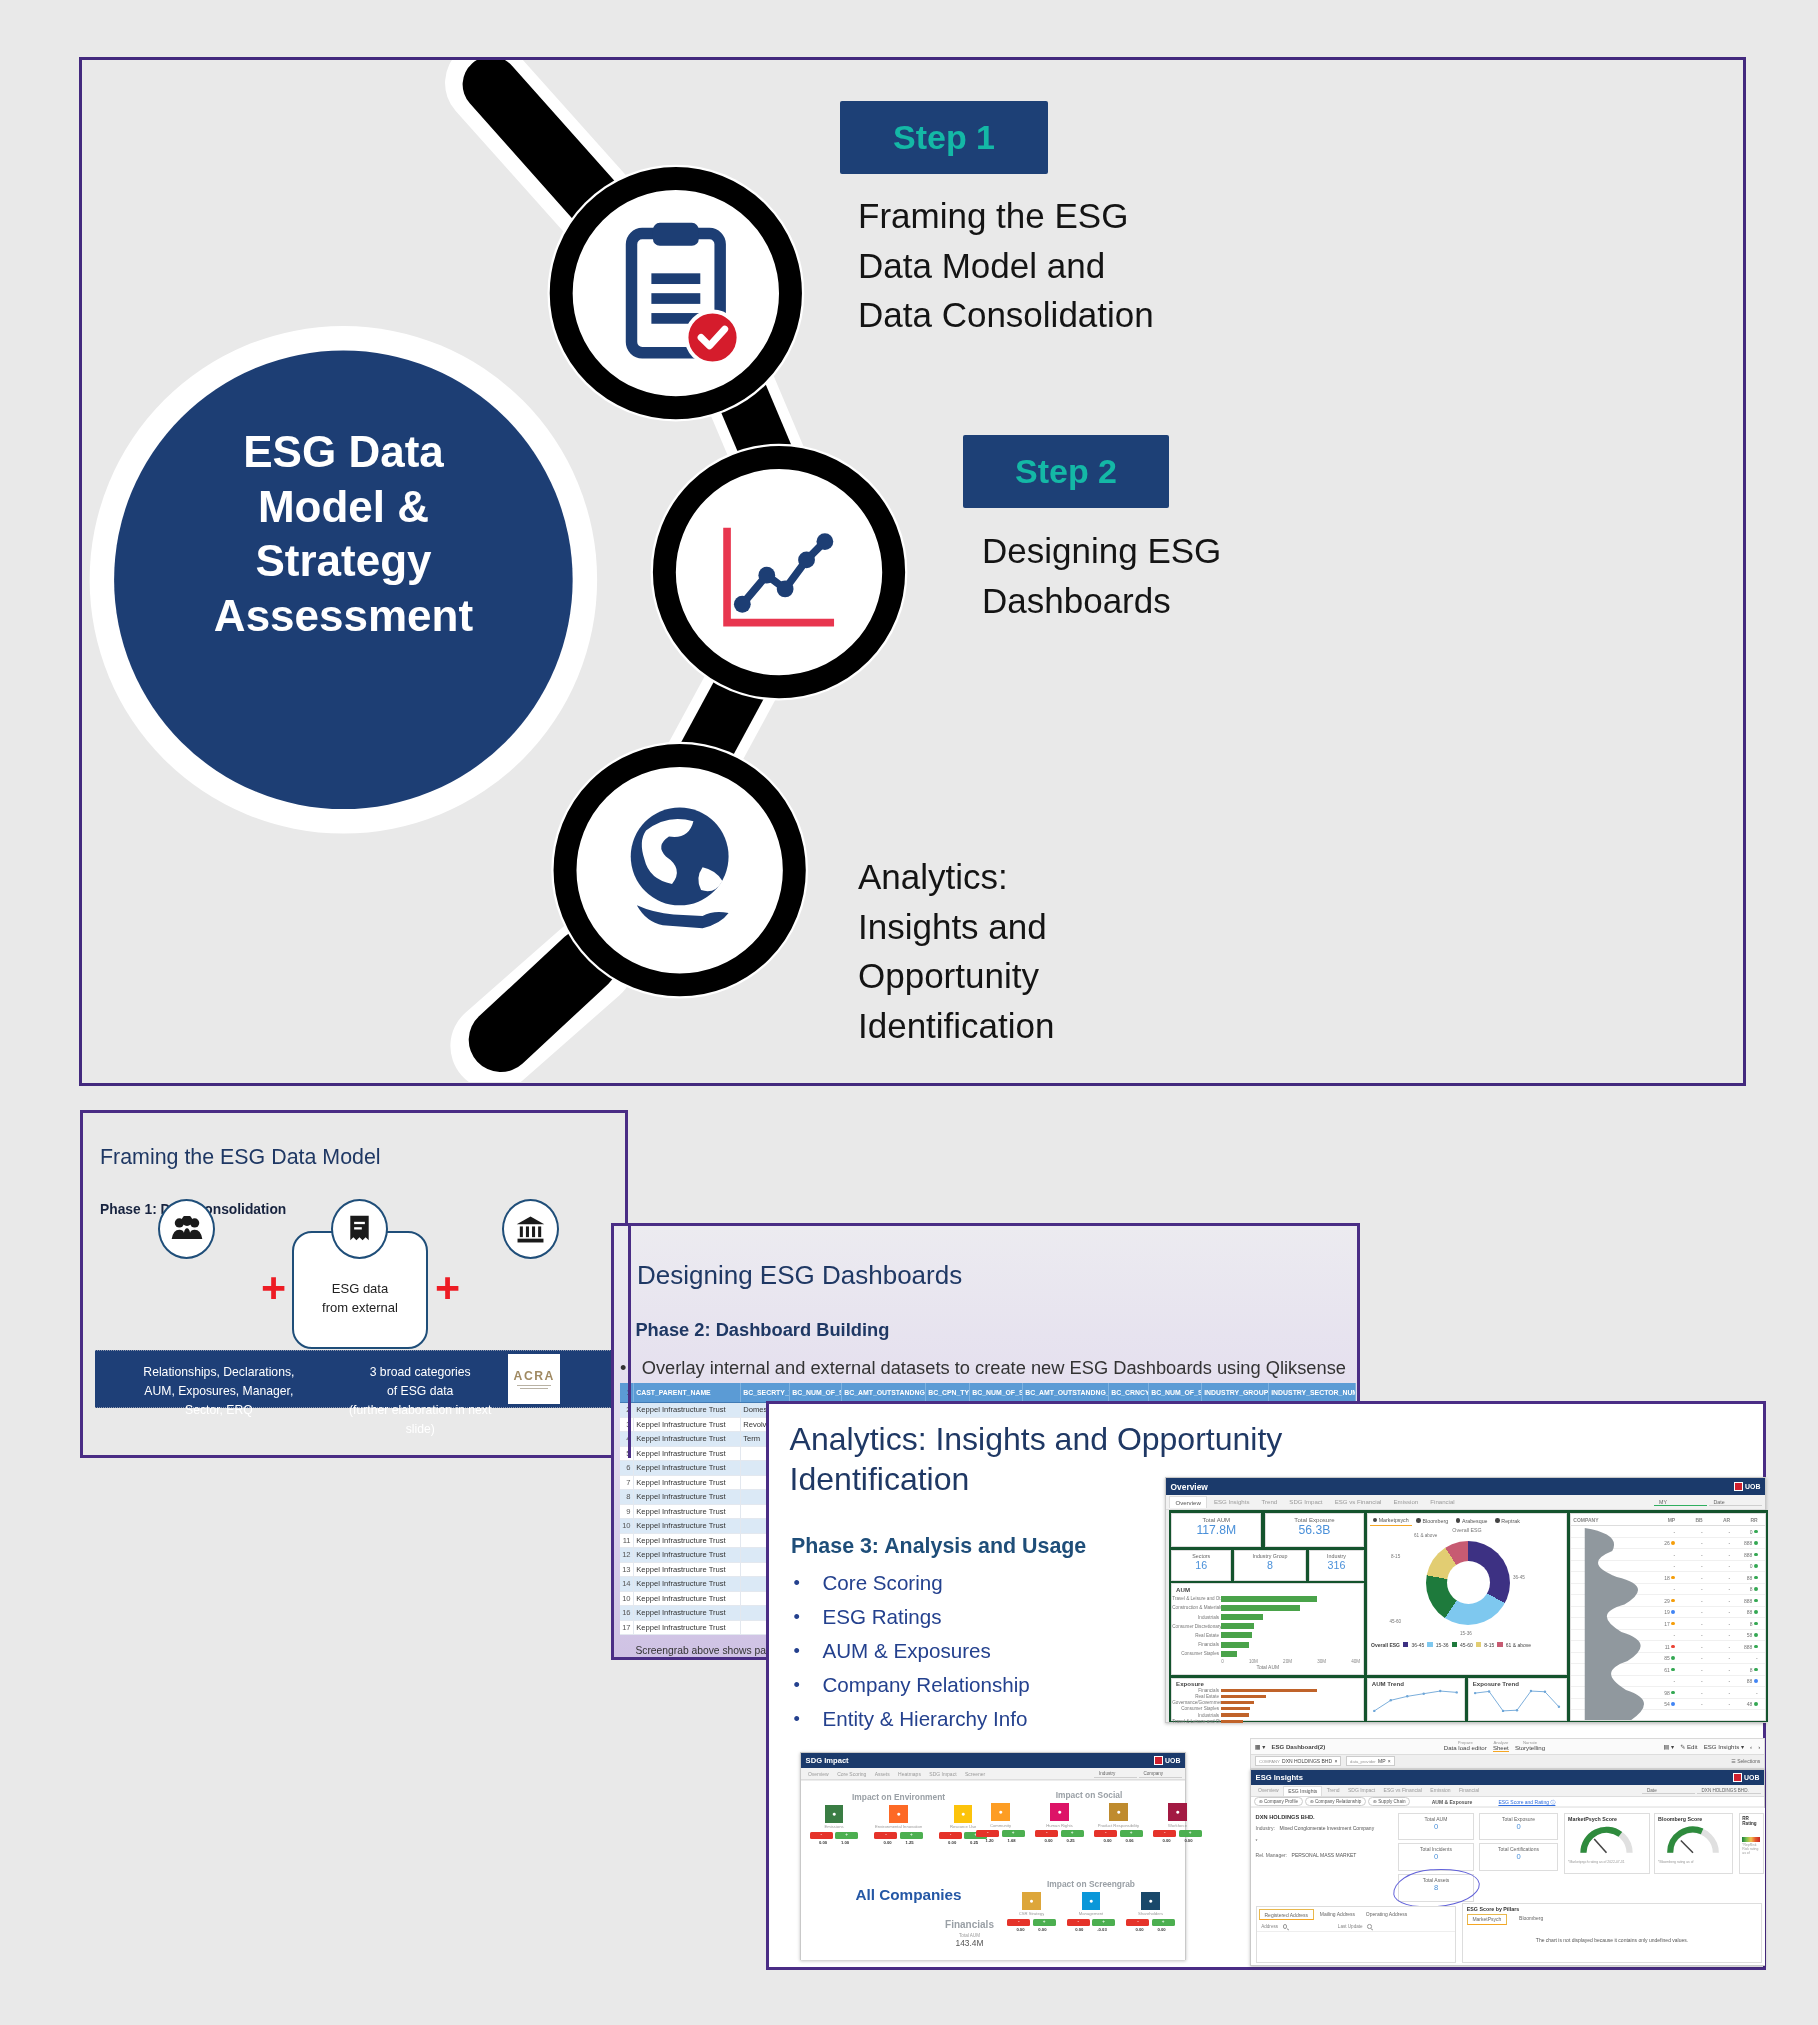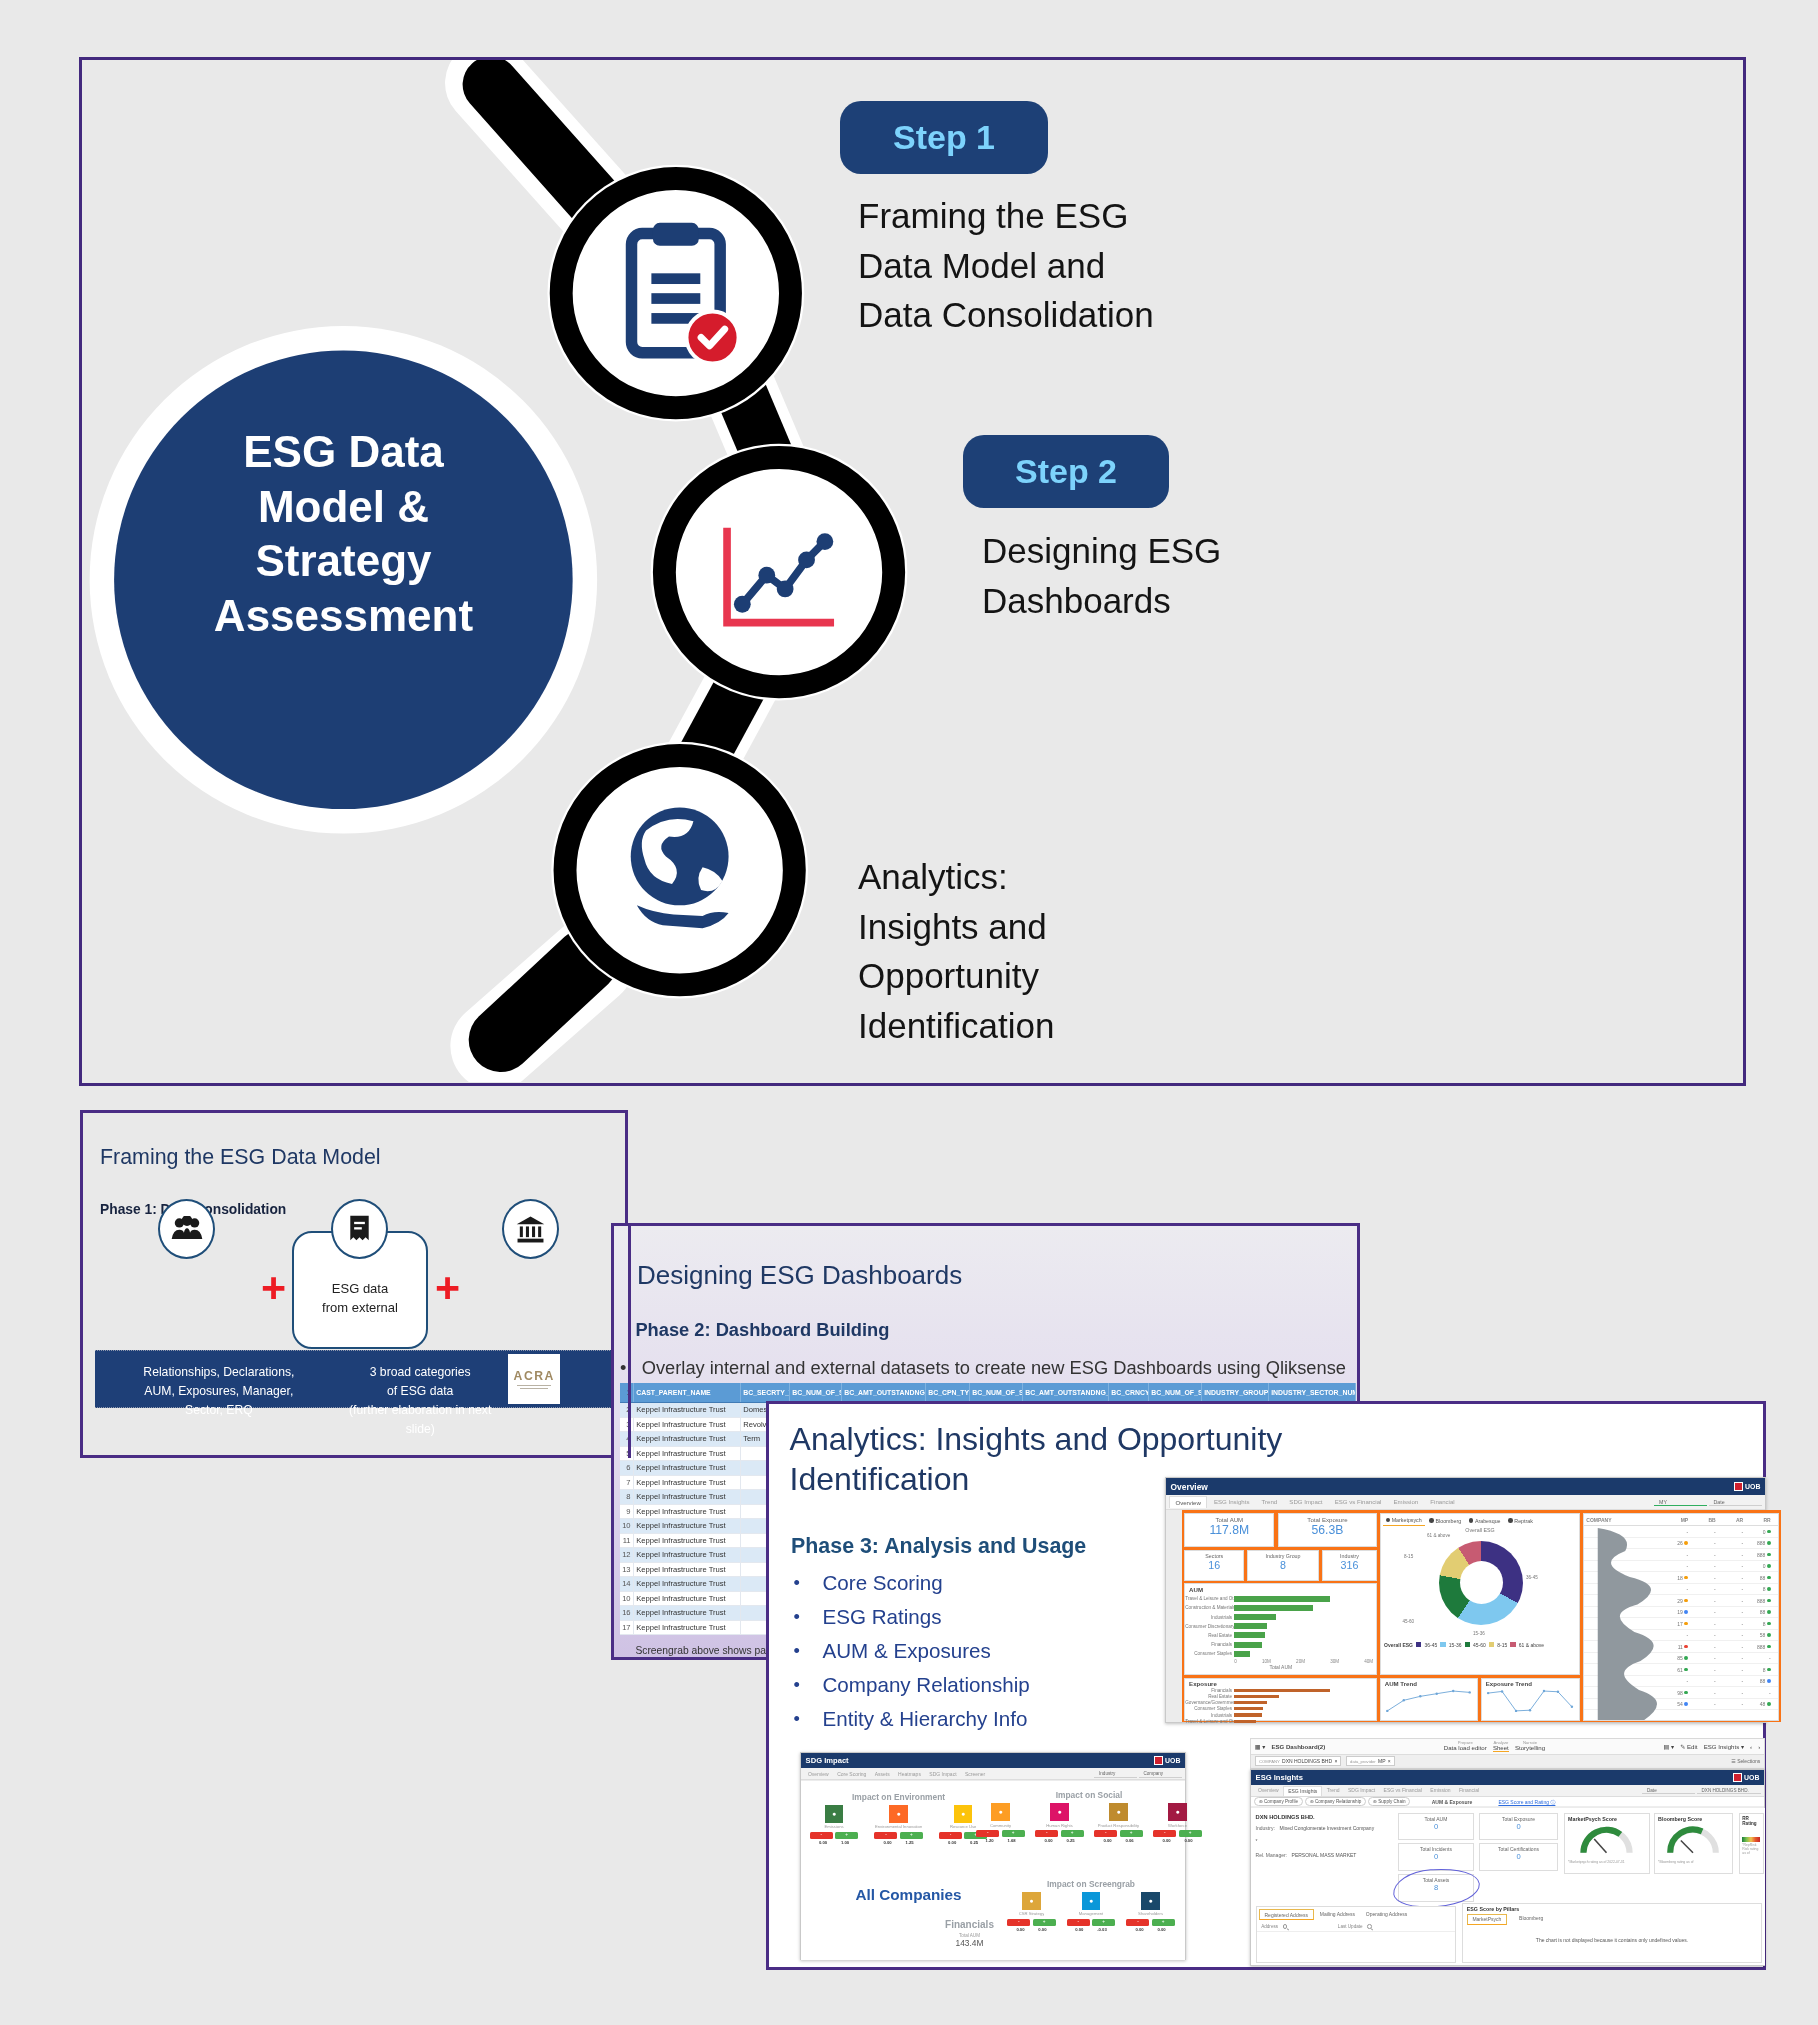--- a/index.html
+++ b/index.html
@@ -3,21 +3,21 @@
 <meta charset="utf-8">
 <style>
   html,body{margin:0;padding:0;background:#e9e9e9;}
   *{box-sizing:border-box;}
   .canvas{position:relative;width:1819px;height:2025px;background:#e9e9e9;font-family:"Liberation Sans",sans-serif;overflow:hidden;}
   .abs{position:absolute;}
 
   
   #top-slide{left:79px;top:57px;width:1667px;height:1029px;border:3.8px solid #43297e;background:#e9e9e9;}
   .hub-text{left:32px;top:365px;width:459px;text-align:center;color:#fff;font-size:44px;font-weight:bold;line-height:1.24;white-space:pre-line;}
-  .step-badge{background:#1d4076;color:#7dd3fc;font-size:34px;font-weight:bold;border-radius:21px;display:flex;align-items:center;justify-content:center;}
+  .step-badge{background:#1d4076;color:#14b8a6;font-size:34px;font-weight:bold;border-radius:2px;display:flex;align-items:center;justify-content:center;}
   .step-text{color:#141414;font-size:35px;line-height:1.42;white-space:pre-line;}
 
   
   .slide{border:3.1px solid #4a2d85;}
   #slide1{left:80px;top:1110px;width:548px;height:348px;background:#e9e9e9;z-index:2;}
   #slide1-edge{left:628px;top:1223px;width:3.1px;height:235px;background:#4a2d85;z-index:4;}
   #slide2{left:611px;top:1223px;width:749px;height:437px;background:linear-gradient(180deg,#ecebf0 0%,#e3ddee 45%,#cfc2e4 100%);z-index:3;}
   #slide3{left:766px;top:1401px;width:1000px;height:569px;background:#ffffff;border-width:3.8px;z-index:5;}
 
   .s-title{color:#1f3864;}
@@ -536,21 +536,21 @@
             <span class="dtab">Trend</span>
             <span class="dtab">SDG Impact</span>
             <span class="dtab">ESG vs Financial</span>
             <span class="dtab">Emission</span>
             <span class="dtab">Financial</span>
           </span>
         <span style="flex:1"></span>
         <span class="ffield green">MY</span>
         <span class="ffield">Date</span>
       </div>
-      <div class="abs" style="left:16px;top:32px;width:599px;height:212px;background:#f97316;">
+      <div class="abs" style="left:3px;top:32px;width:599px;height:212px;background:#14532d;">
         <div class="card" style="left:2.3px;top:3.1px;width:90px;height:34px;">
           <div class="kpi-label">Total AUM</div>
           <div class="kpi-value">117.8M</div>
         </div>
         <div class="card" style="left:96px;top:3.1px;width:99px;height:34px;">
           <div class="kpi-label">Total Exposure</div>
           <div class="kpi-value">56.3B</div>
         </div>
         <div class="card" style="left:2.3px;top:40px;width:60px;height:31px;">
           <div class="kpi-label" style="font-size:5.3px;">Sectors</div>

